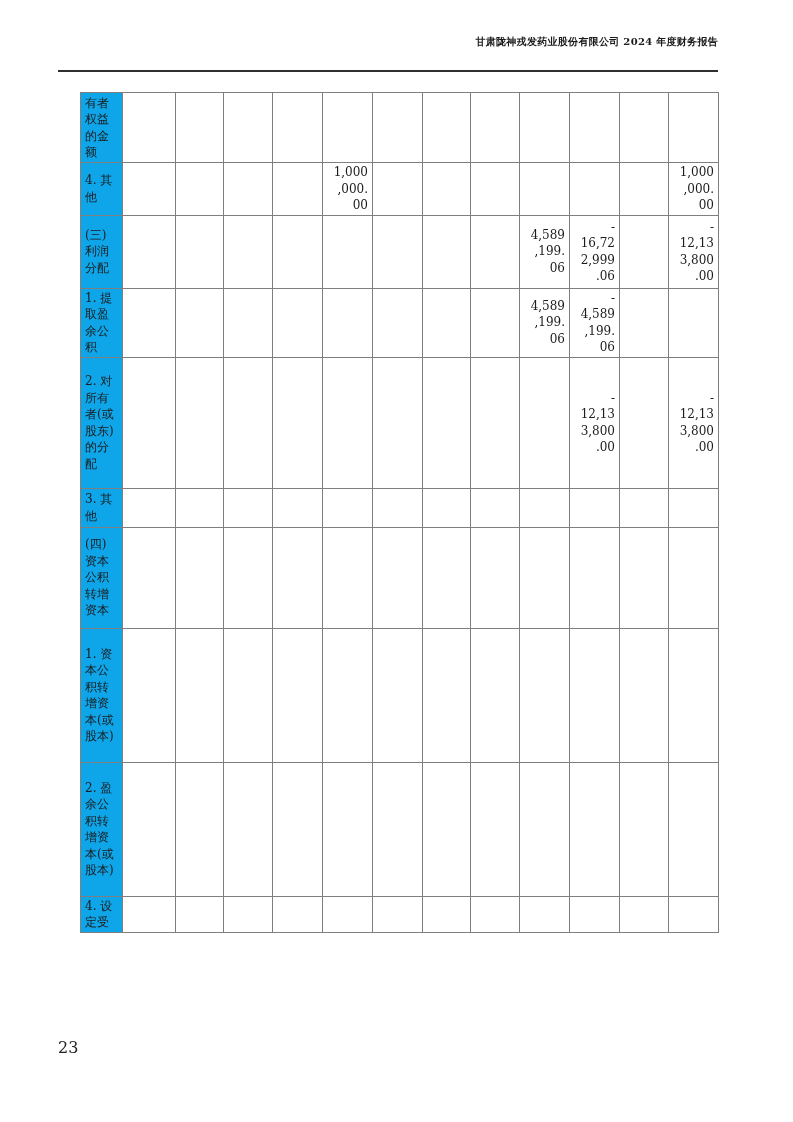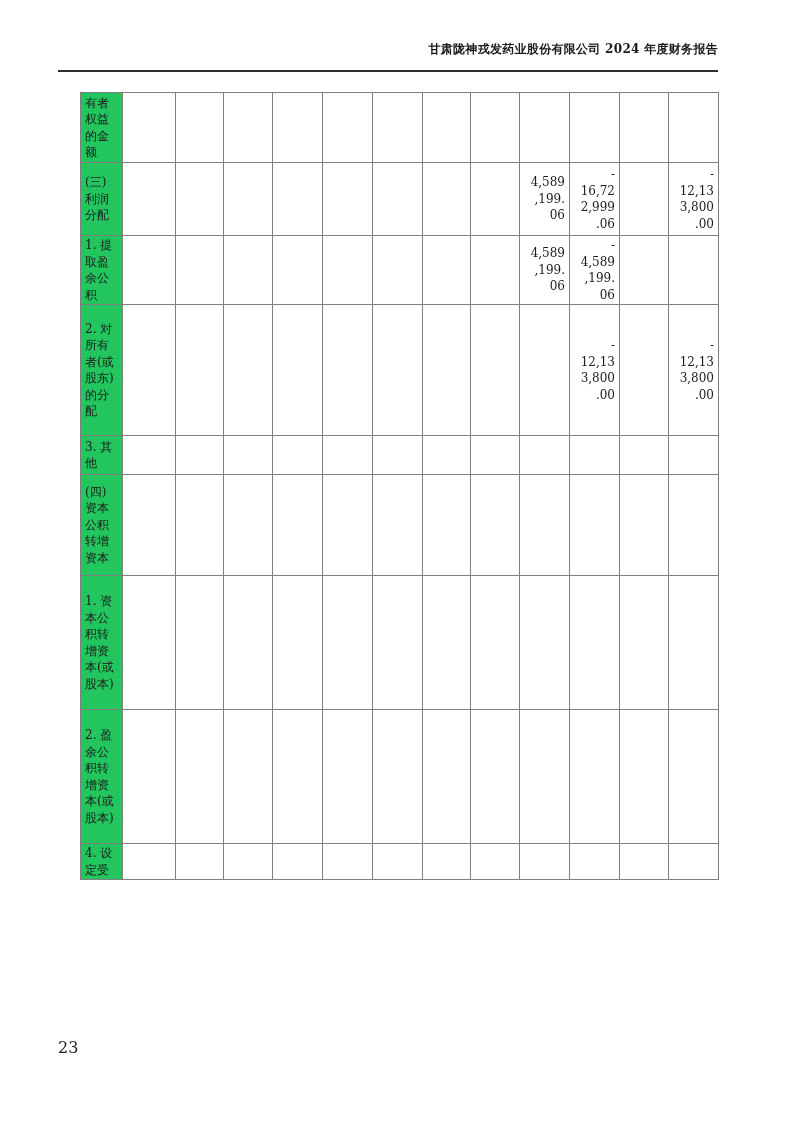--- a/index.html
+++ b/index.html
@@ -10,25 +10,25 @@
   }
   .sheet {
     position: relative;
     width: 793px;
     height: 1122px;
     background: #ffffff;
     overflow: hidden;
   }
   .report-title {
     position: absolute;
-    top: 41px;
+    top: 35px;
     left: 58px;
     width: 660px;
     text-align: right;
-    font-size: 12px;
+    font-size: 10px;
     font-weight: bold;
     color: #1a1a1a;
     letter-spacing: 0.3px;
     white-space: nowrap;
   }
   .header-rule {
     position: absolute;
     top: 70px;
     left: 58px;
     width: 660px;
@@ -45,21 +45,21 @@
   table.fin-table td {
     border: 1px solid #7f7f7f;
     padding: 1px 4px;
     font-size: 12px;
     line-height: 16.5px;
     color: #1c1c1c;
     vertical-align: middle;
     overflow: hidden;
   }
   td.label-cell {
-    background: #22c55e;
+    background: #0ea5e9;
     padding: 1px 5px;
     word-break: break-all;
     line-break: anywhere;
     text-align: left;
   }
   td.amount-cell {
     text-align: right;
     font-size: 11.5px;
   }
   .num-line { display: block; }
@@ -107,20 +107,43 @@
           <td></td>
           <td></td>
           <td></td>
           <td></td>
           <td></td>
           <td></td>
           <td></td>
           <td></td>
           <td></td>
         </tr>
+        <tr style="height: 50px;">
+          <td class="label-cell">4. 其他</td>
+          <td></td>
+          <td></td>
+          <td></td>
+          <td></td>
+          <td class="amount-cell">
+            <span class="num-line">1,000</span>
+            <span class="num-line">,000.</span>
+            <span class="num-line">00</span>
+          </td>
+          <td></td>
+          <td></td>
+          <td></td>
+          <td></td>
+          <td></td>
+          <td></td>
+          <td class="amount-cell">
+            <span class="num-line">1,000</span>
+            <span class="num-line">,000.</span>
+            <span class="num-line">00</span>
+          </td>
+        </tr>
         <tr style="height: 73px;">
           <td class="label-cell">(三)利润分配</td>
           <td></td>
           <td></td>
           <td></td>
           <td></td>
           <td></td>
           <td></td>
           <td></td>
           <td></td>

